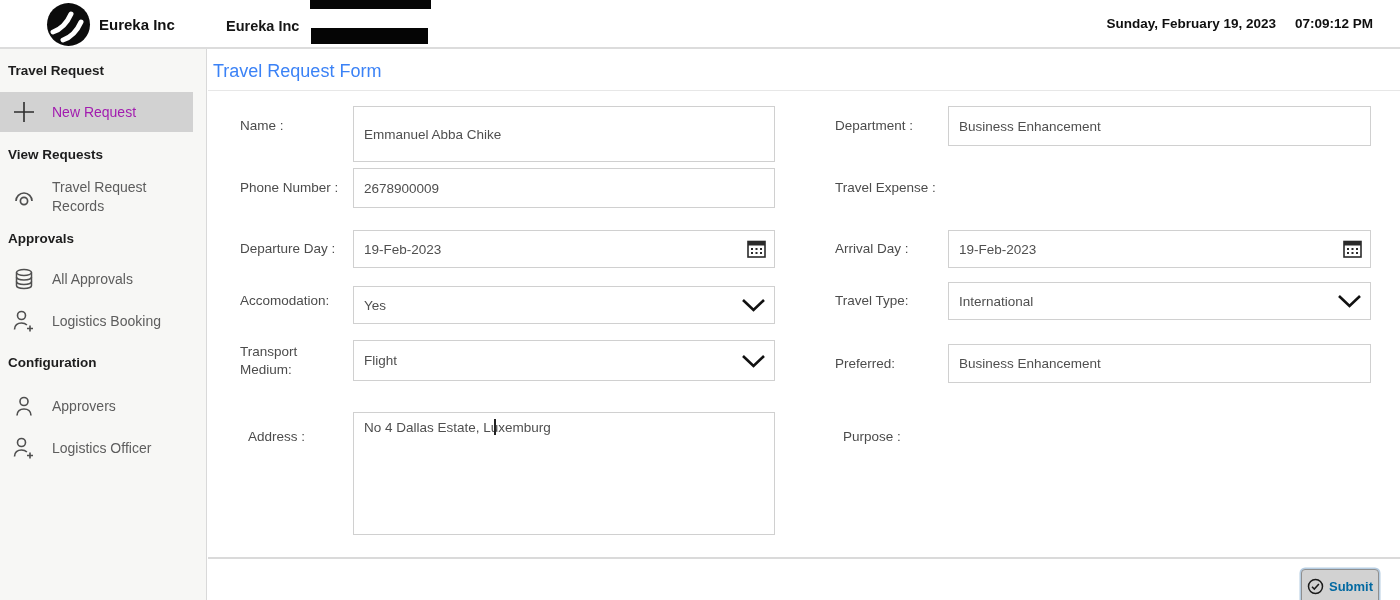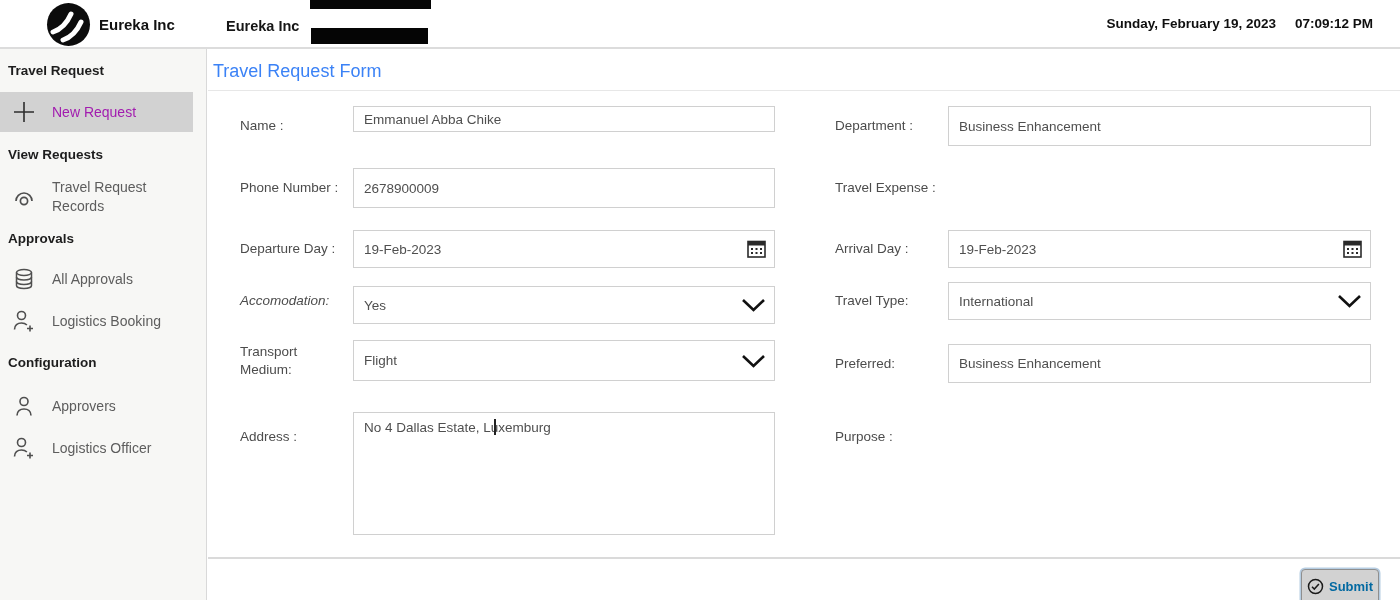--- a/index.html
+++ b/index.html
@@ -25,21 +25,21 @@
   .side-item .ic { width:28px; display:flex; justify-content:center; }
   .side-item .it { margin-left:14px; font-size:14px; color:#5d5d5d; line-height:19px; }
   .side-item.selected { background:#d2d2d2; }
   .side-item.selected .it { color:#a21caf; }
   .wrap-label { width:122px; }
   
   .main-title { position:absolute; left:213px; top:61px; font-size:18px; color:#3b82f6; }
   .title-divider { position:absolute; left:208px; top:90px; width:1192px; height:1px; background:#e7e7e7; }
   .bottom-divider { position:absolute; left:208px; top:557px; width:1192px; height:2px; background:#dadada; }
   .lbl { position:absolute; width:108px; display:flex; align-items:center; font-size:13.5px; color:#4c4c4c; line-height:18px; }
-  .lbl.top-align { align-items:flex-start; padding-top:16px; }
+  .lbl.top-align { align-items:flex-start; padding-top:16px;margin-left:8px; }
   .box {
     position:absolute; background:#fff; border:1px solid #d0d0d0;
     display:flex; align-items:center; padding:0 10px; font-size:13.5px; color:#4f4f4f;
   }
   .box .chev, .box .cal { position:absolute; right:8px; top:50%; transform:translateY(-50%); display:flex; }
   .box.num { justify-content:flex-end; }
   .box.area { align-items:flex-start; padding-top:7px; }
   .caret { position:absolute; left:140px; top:6px; width:1.5px; height:16px; background:#222; }
   
   .submit-btn {
@@ -144,21 +144,21 @@
         <path d="M17 15.5v6M14 18.5h6" stroke="#4f4f4f" stroke-width="1.6"></path>
       </svg>
     </span>
     <span class="it">Logistics Officer</span>
   </div>
 
   <div class="main-title">Travel Request Form</div>
   <div class="title-divider"></div>
 
   <div class="lbl" style="left:240px; top:106px; height:40px;">Name :</div>
-  <div class="box" style="left:353px; top:106px; width:422px; height:26px;">
+  <div class="box" style="left:353px; top:106px; width:422px; height:56px;">
     <span>Emmanuel Abba Chike</span>
   </div>
   <div class="lbl" style="left:835px; top:106px; height:40px;">Department :</div>
   <div class="box" style="left:948px; top:106px; width:423px; height:40px;">
     <span>Business Enhancement</span>
   </div>
 
   <div class="lbl" style="left:240px; top:168px; height:40px;">Phone Number :</div>
   <div class="box" style="left:353px; top:168px; width:422px; height:40px;">
     <span>2678900009</span>
@@ -195,21 +195,21 @@
             <rect x="8.5" y="8" width="2" height="2"></rect>
             <rect x="13" y="8" width="2" height="2"></rect>
             <rect x="4" y="12" width="2" height="2"></rect>
             <rect x="8.5" y="12" width="2" height="2"></rect>
             <rect x="13" y="12" width="2" height="2"></rect>
           </g>
       </svg>
     </span>
   </div>
 
-  <div class="lbl" style="left:240px; top:282px; height:38px;font-style:italic;">Accomodation:</div>
+  <div class="lbl" style="left:240px; top:282px; height:38px;">Accomodation:</div>
   <div class="box" style="left:353px; top:286px; width:422px; height:38px;">
     <span>Yes</span>
     <span class="chev">
       <svg width="25" height="14" viewBox="0 0 25 14">
           <path d="M2 2l10.5 10L23 2" fill="none" stroke="#111" stroke-width="2.6"></path>
         </svg>
     </span>
   </div>
   <div class="lbl" style="left:835px; top:282px; height:38px;">Travel Type:</div>
   <div class="box" style="left:948px; top:282px; width:423px; height:38px;">

